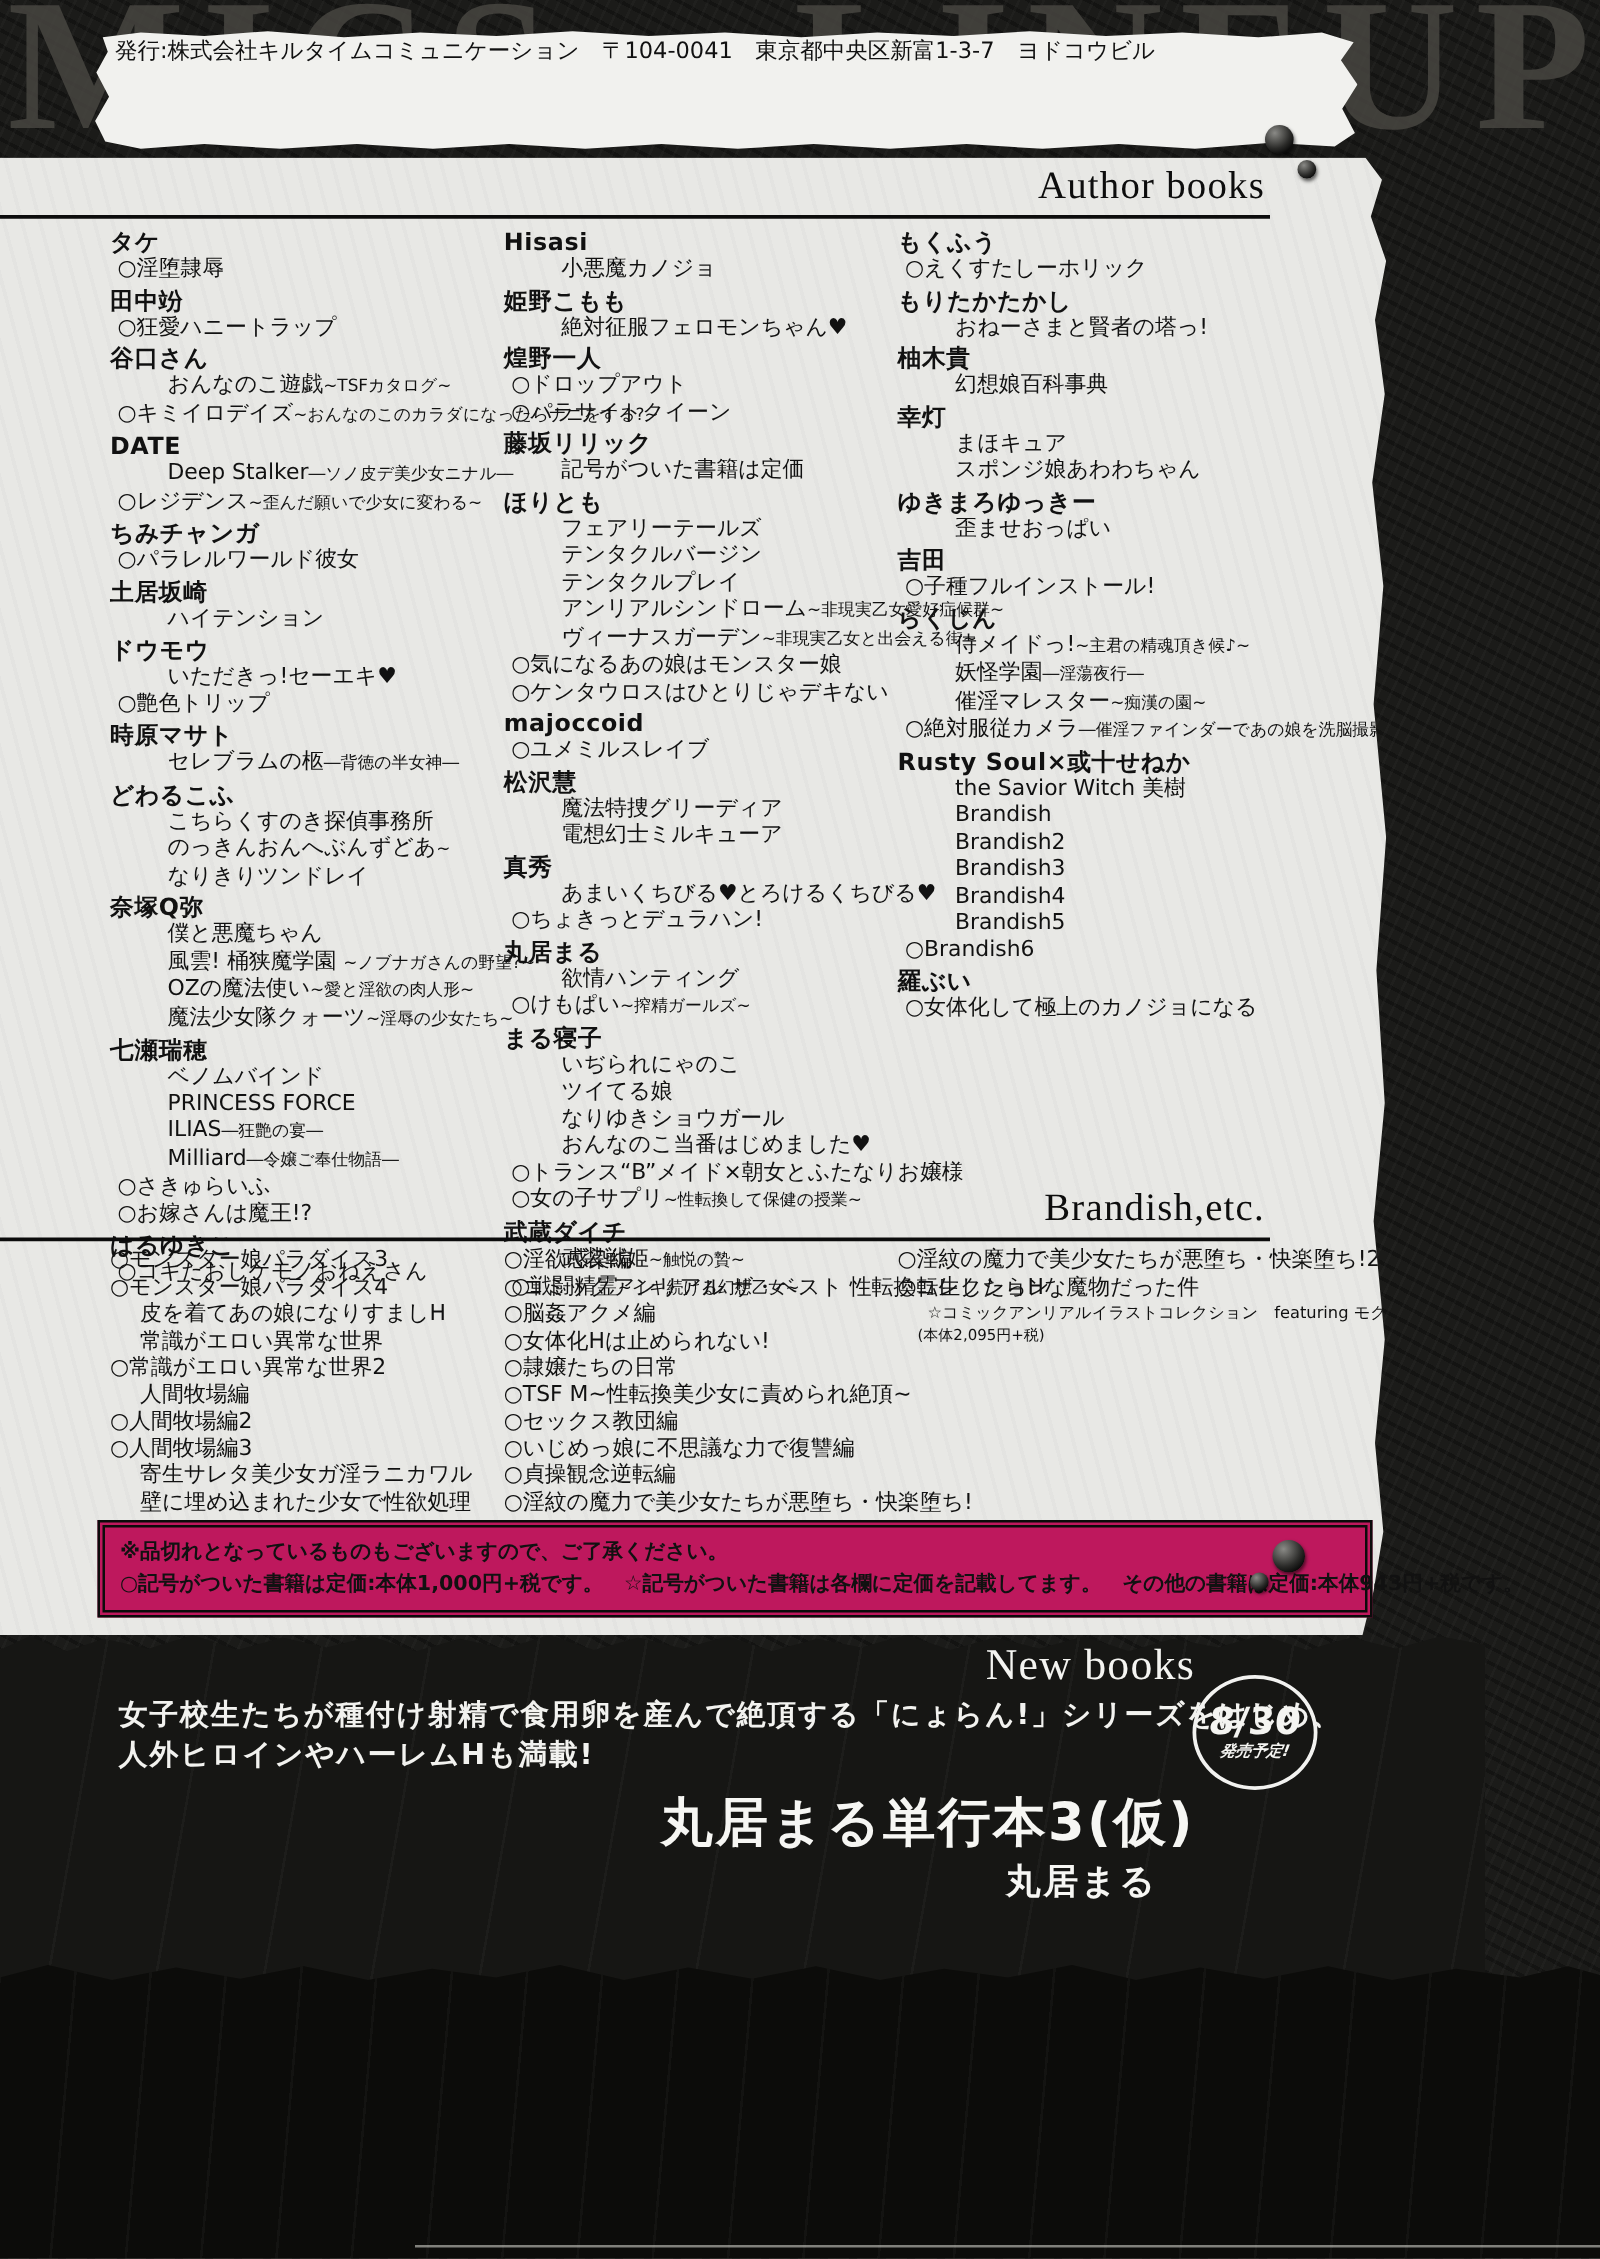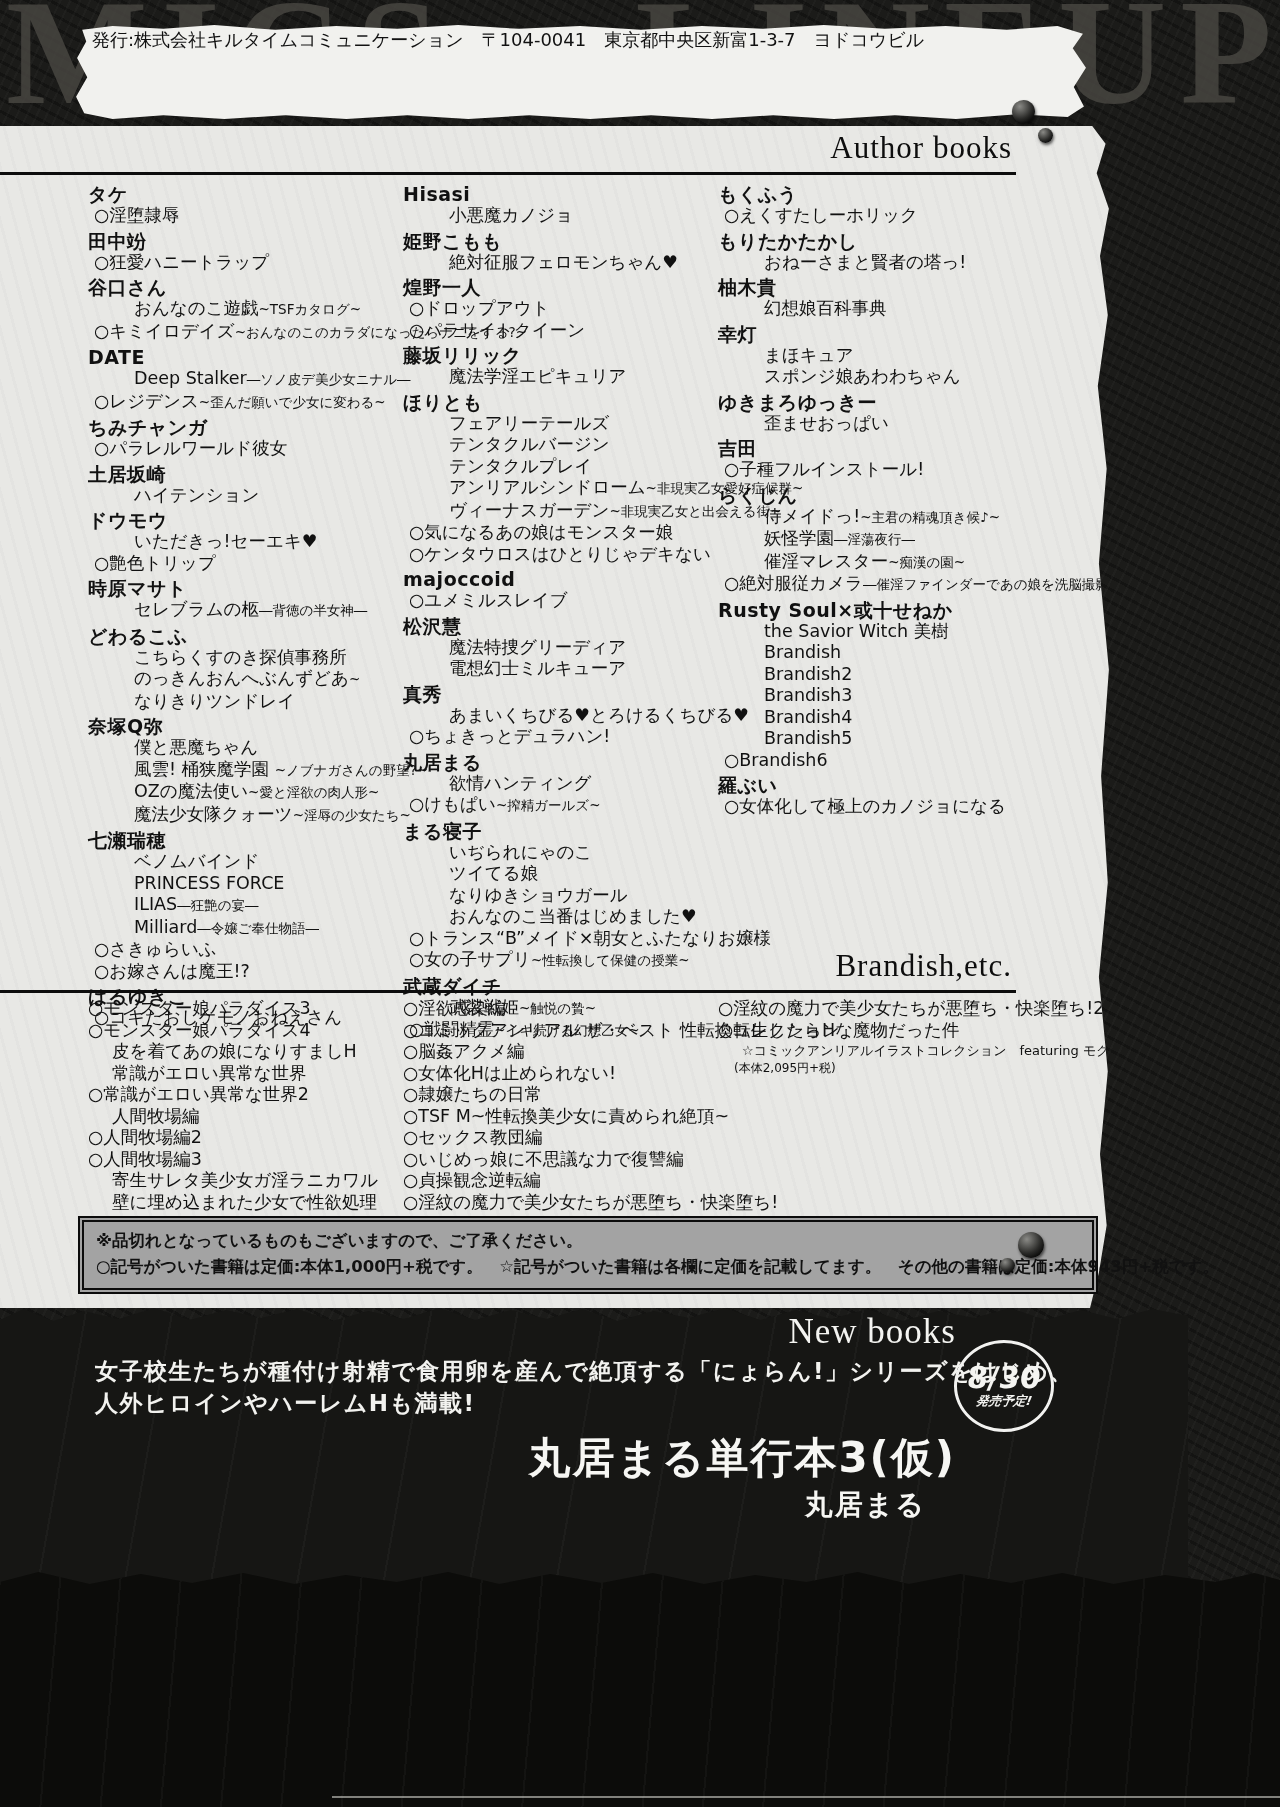--- a/index.html
+++ b/index.html
@@ -51,21 +51,21 @@
   .book.marked{padding-left:6px;}
   .sub{font-size:13.5px;}
   
   .anthcol{position:absolute;top:872px;width:312px;}
   #anth0{left:88px;} #anth1{left:403px;} #anth2{left:718px;}
   .anth{font-size:17.5px;line-height:21.5px;padding-left:24px;white-space:nowrap;}
   .anth.marked{padding-left:0px;}
   .anth.small-line{font-size:13px;line-height:19px;}
   .anth.price-line{font-size:12px;line-height:16px;padding-left:16px;}
   
-  .notes{position:absolute;left:78px;top:1216px;width:1012px;background:#a3a3a3;border:2px solid #0b0b0b;padding:2px;}
+  .notes{position:absolute;left:78px;top:1216px;width:1012px;background:#be185d;border:2px solid #0b0b0b;padding:2px;}
   .notes .inner{border:2px solid #0b0b0b;padding:6px 12px 8px;}
   .notes .n1{font-size:16.5px;font-weight:700;line-height:26px;white-space:nowrap;}
   .notes .n2{font-size:16.5px;font-weight:700;line-height:26px;white-space:nowrap;}
   
   .band{
     position:absolute;left:0;top:1304px;width:1188px;height:503px;background:#161614;
     background-image:repeating-linear-gradient(100deg, rgba(255,255,255,0.03) 0 2px, transparent 2px 85px);
     clip-path:polygon(0 16px,2% 5px,4.5% 17px,7% 7px,10% 15px,13% 4px,16% 16px,19% 6px,22% 14px,
       25% 5px,28% 17px,31% 7px,34% 15px,37% 4px,40% 16px,43% 6px,46% 15px,49% 5px,52% 17px,
       55% 7px,58% 14px,61% 4px,64% 16px,67% 6px,70% 15px,73% 5px,76% 17px,79% 7px,82% 14px,
@@ -155,21 +155,21 @@
     </div>
   <div class="acol" id="acol1">
       <div class="author">Hisasi</div>
       <div class="book">小悪魔カノジョ</div>
       <div class="author">姫野こもも</div>
       <div class="book">絶対征服フェロモンちゃん♥</div>
       <div class="author">煌野一人</div>
       <div class="book marked">○ドロップアウト</div>
       <div class="book marked">○パラサイトクイーン</div>
       <div class="author">藤坂リリック</div>
-      <div class="book">魔法学淫エピキュリア</div>
+      <div class="book">記号がついた書籍は定価</div>
       <div class="author">ほりとも</div>
       <div class="book">フェアリーテールズ</div>
       <div class="book">テンタクルバージン</div>
       <div class="book">テンタクルプレイ</div>
       <div class="book">アンリアルシンドローム<span class="sub">~非現実乙女愛好症候群~</span></div>
       <div class="book">ヴィーナスガーデン<span class="sub">~非現実乙女と出会える街~</span></div>
       <div class="book marked">○気になるあの娘はモンスター娘</div>
       <div class="book marked">○ケンタウロスはひとりじゃデキない</div>
       <div class="author">majoccoid</div>
       <div class="book marked">○ユメミルスレイブ</div>

